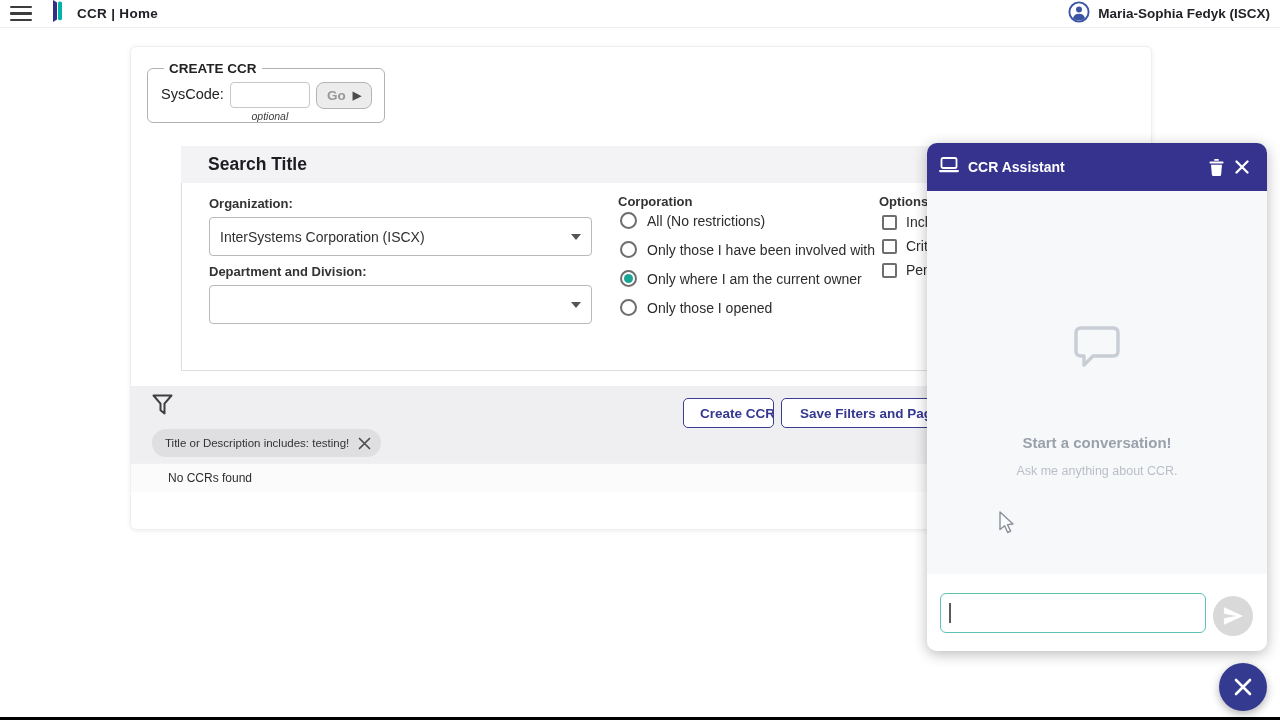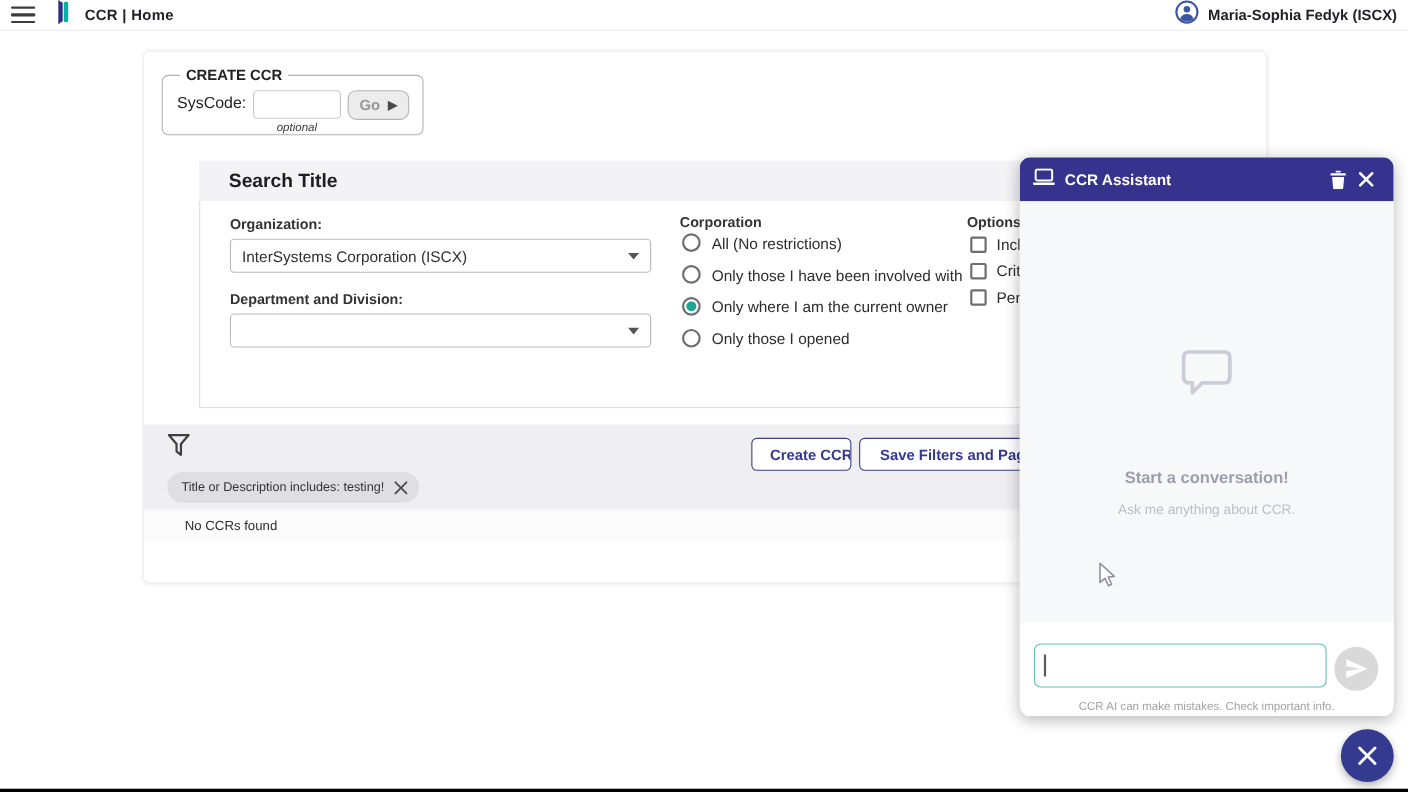--- a/index.html
+++ b/index.html
@@ -37,21 +37,21 @@
             border-radius:8px; font-size:13.5px; font-weight:bold; color:#979797; display:flex;
             align-items:center; gap:7px; cursor:pointer; }
   .go-btn .play { color:#4c4c4c; font-size:11px; }
 
   
   .search-section { position:absolute; left:50px; top:99px; width:923px; }
   .search-header { height:37px; background:#f3f3f5; display:flex; align-items:center; padding-left:27px; }
   .search-header span { font-size:17.5px; font-weight:bold; color:#1d1d22; }
   .search-form { position:relative; height:188px; background:#fff; border:1px solid #ddd; border-top:none; }
   .fldlabel { position:absolute; font-size:13px; font-weight:bold; color:#333; }
-  .select { position:absolute; width:383px; height:31px; border:1px solid #b9b9b9; border-radius:4px;
+  .select { position:absolute; width:383px; height:39px; border:1px solid #b9b9b9; border-radius:4px;
             background:#fff; display:flex; align-items:center; padding:0 10px; cursor:pointer; }
   .select .val { font-size:14px; color:#303030; }
   .select .caret { margin-left:auto; width:0; height:0; border-left:5px solid transparent;
                    border-right:5px solid transparent; border-top:6px solid #555; }
   .radio-row { position:absolute; display:flex; align-items:center; cursor:pointer; }
   .radio { width:17px; height:17px; border:2px solid #6e6e6e; border-radius:50%; background:#fff;
            display:flex; align-items:center; justify-content:center; flex:0 0 auto; }
   .radio.checked .dot { width:9px; height:9px; border-radius:50%; background:#1aa493; }
   .radio-row .rlabel { margin-left:10px; font-size:14px; color:#2c2c2c; white-space:nowrap; }
   .check-row { position:absolute; display:flex; align-items:center; cursor:pointer; }
@@ -70,21 +70,21 @@
           display:flex; align-items:center; padding:0 10px 0 13px; }
   .chip .chip-text { font-size:11.5px; color:#333; }
   .chip .chip-x { margin-left:9px; cursor:pointer; display:flex; }
   .results-row { position:absolute; left:0; top:416px; width:1022px; height:29px; background:#fbfbfc;
                  border-top:1px solid #f1f1f1; display:flex; align-items:center; }
   .results-row span { margin-left:37px; font-size:12px; color:#2e2e2e; }
 
   
   .chat-panel { position:absolute; left:927px; top:143px; width:340px; height:508px; border-radius:10px;
                 overflow:hidden; box-shadow:0 3px 14px rgba(0,0,0,.28); z-index:10; background:#f7f8fa; }
-  .chat-header { height:40px; background:#36338f; display:flex; align-items:center; padding:0 12px; }
+  .chat-header { height:48px; background:#36338f; display:flex; align-items:center; padding:0 12px; }
   .chat-header .title { color:#fff; font-size:14px; font-weight:bold; margin-left:9px; }
   .chat-header .spacer { flex:1; }
   .icon-btn { display:flex; align-items:center; justify-content:center; width:26px; height:26px; cursor:pointer; }
   .chat-body { position:relative; height:383px; background:#f7f8fa; }
   .bubble-icon { position:absolute; left:50%; top:133px; transform:translateX(-50%); }
   .conv-title { position:absolute; left:0; right:0; top:243px; text-align:center; font-size:15px;
                 font-weight:bold; color:#9aa0ac; }
   .conv-sub { position:absolute; left:0; right:0; top:273px; text-align:center; font-size:12.5px; color:#b9bec8; }
   .chat-input-area { position:relative; height:89px; background:#fff; }
   .chat-input { position:absolute; left:13px; top:19px; width:266px; height:40px; border:1px solid #5fc0b4;
@@ -268,21 +268,20 @@
     </div>
 
     <div class="chat-input-area">
       <input class="chat-input" type="text" value="" style="">
       <span class="caret-bar"></span>
       <button class="send-btn">
         <svg width="22" height="20" viewBox="0 0 24 22">
           <path d="M2 20.5 L23 11 L2 1.5 L2 8.5 L16 11 L2 13.5 Z" fill="#fff"></path>
         </svg>
       </button>
-      <div class="disclaimer">CCR AI can make mistakes. Check important info.</div>
     </div>
   </div>
 
   <button class="fab">
     <svg width="20" height="20" viewBox="0 0 20 20">
       <path d="M3 3 L17 17 M17 3 L3 17" stroke="#fff" stroke-width="2.6" stroke-linecap="round"></path>
     </svg>
   </button>
 
   <span class="cursor">

